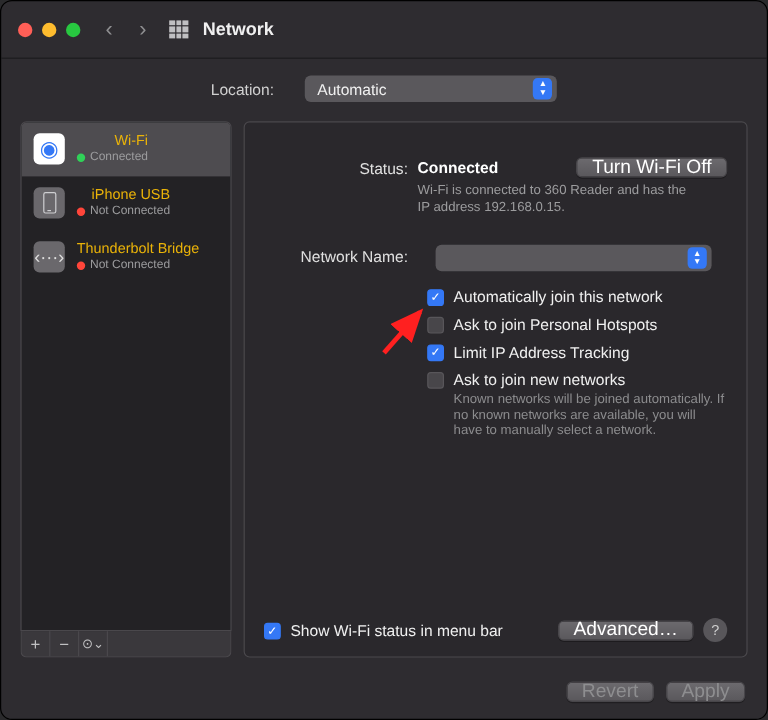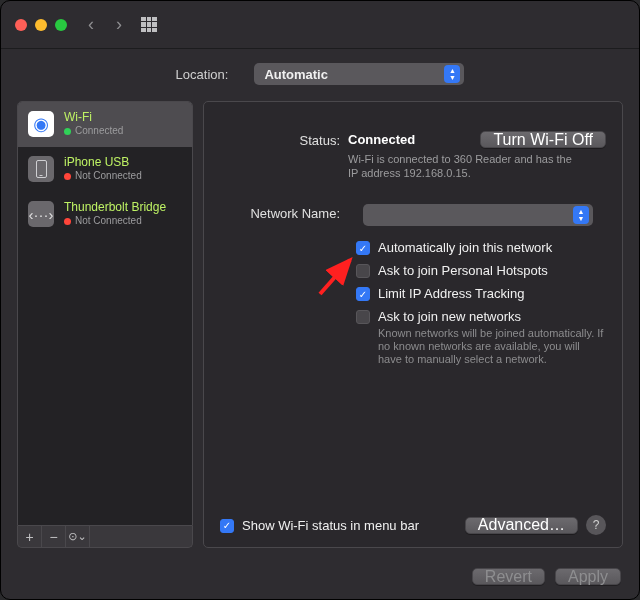--- a/index.html
+++ b/index.html
@@ -14,34 +14,34 @@
     .grid-icon { width: 16px; height: 16px; display: grid; grid-template-columns: repeat(3,1fr); grid-template-rows: repeat(3,1fr); gap: 1px; margin-right: 12px; }
     .grid-icon span { background: #c0c0c2; }
     .title { color: #f0f0f0; font-weight: 600; font-size: 15px; flex: 1; }
     .search-wrap { width: 160px; height: 26px; background: #242426; border: 2px solid #2970bf; border-radius: 6px; padding: 0 8px; display: flex; align-items: center; gap: 6px; }
     .search-wrap input { flex: 1; background: transparent; border: none; color: #e0e0e0; font-size: 12px; outline: none; }
     .search-wrap input::placeholder { color: #7a7a7c; }
     .mag { color: #8e8e90; font-size: 13px; }
     
     .location-row { display: flex; align-items: center; justify-content: center; gap: 26px; padding: 14px 0 16px; }
     .location-row label { color: #d0d0d0; font-size: 13px; }
-    .select-ctl { background: #5a585c; border-radius: 5px; height: 22px; display: flex; align-items: center; padding: 0 4px 0 10px; min-width: 210px; color: #f0f0f0; position: relative; font-weight: bold; }
+    .select-ctl { background: #5a585c; border-radius: 5px; height: 22px; display: flex; align-items: center; padding: 0 4px 0 10px; min-width: 210px; color: #f0f0f0; position: relative; }
     .select-ctl .arrows { width: 16px; height: 18px; background: #3478f6; border-radius: 4px; display: flex; flex-direction: column; align-items: center; justify-content: center; margin-left: auto; font-size: 7px; color: #fff; line-height: 7px; }
     
     .body { display: flex; flex: 1; padding: 0 16px 12px; gap: 10px; min-height: 0; }
     .sidebar { width: 176px; display: flex; flex-direction: column; }
     .sb-list { flex: 1; background: #232225; border: 1px solid #4a484c; border-radius: 5px 5px 0 0; overflow-y: auto; }
     .sb-item { display: flex; gap: 10px; padding: 8px 10px; align-items: center; border-bottom: 1px solid transparent; }
     .sb-item.sel { background: #4e4c50; }
     .sb-icon { width: 26px; height: 26px; border-radius: 5px; display: flex; align-items: center; justify-content: center; font-size: 15px; }
     .sb-wifi { background: #fff; color: #3478f6; }
     .sb-phone { background: #6a686c; }
     .sb-tb { background: #6a686c; color: #e0e0e0; }
     .sb-text { display: flex; flex-direction: column; line-height: 14px; }
-    .sb-name { color: #bef264; font-size: 12px; }
+    .sb-name { color: #eab308; font-size: 12px; text-align: right; }
     .sb-status { font-size: 10px; display: flex; align-items: center; gap: 4px; }
     .status-dot { width: 7px; height: 7px; border-radius: 50%; }
     .green-dot { background: #30d158; } .red-dot { background: #ff453a; }
     .sb-toolbar { height: 22px; background: #3a383c; border: 1px solid #4a484c; border-top: none; border-radius: 0 0 5px 5px; display: flex; }
     .sb-tool { width: 24px; display: flex; align-items: center; justify-content: center; color: #c0c0c2; border-right: 1px solid #4a484c; font-size: 14px; }
     
     .content { flex: 1; background: #2a282c; border: 1px solid #4a484c; border-radius: 5px; padding: 29px 16px 12px; position: relative; display: flex; flex-direction: column; }
     .form-row { display: flex; margin-bottom: 10px; }
     .form-label { width: 128px; text-align: right; color: #e0e0e0; font-size: 13px; padding-right: 8px; padding-top: 2px; }
     .form-val { flex: 1; }
@@ -85,20 +85,21 @@
       <span></span>
         <span></span>
         <span></span>
         <span></span>
         <span></span>
         <span></span>
         <span></span>
         <span></span>
         <span></span>
     </div>
+    <div class="title">Network</div>
   </div>
 
   <div class="location-row">
     <label>Location:</label>
     <div class="select-ctl">
       <span>Automatic</span>
       <span class="arrows">▲<br>▼</span>
     </div>
   </div>
 

